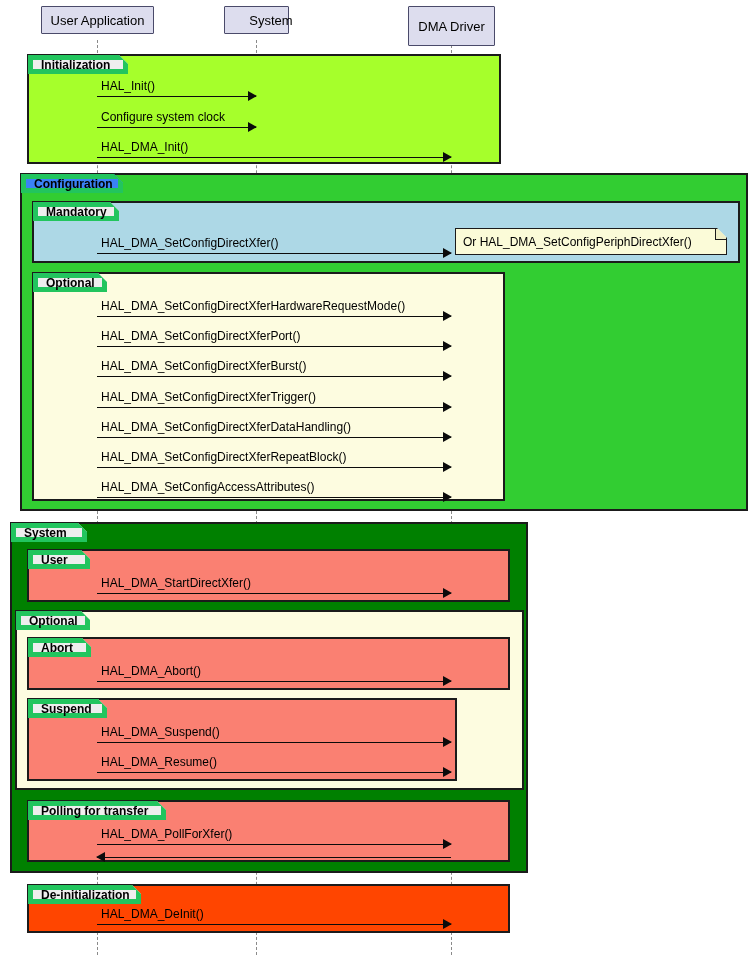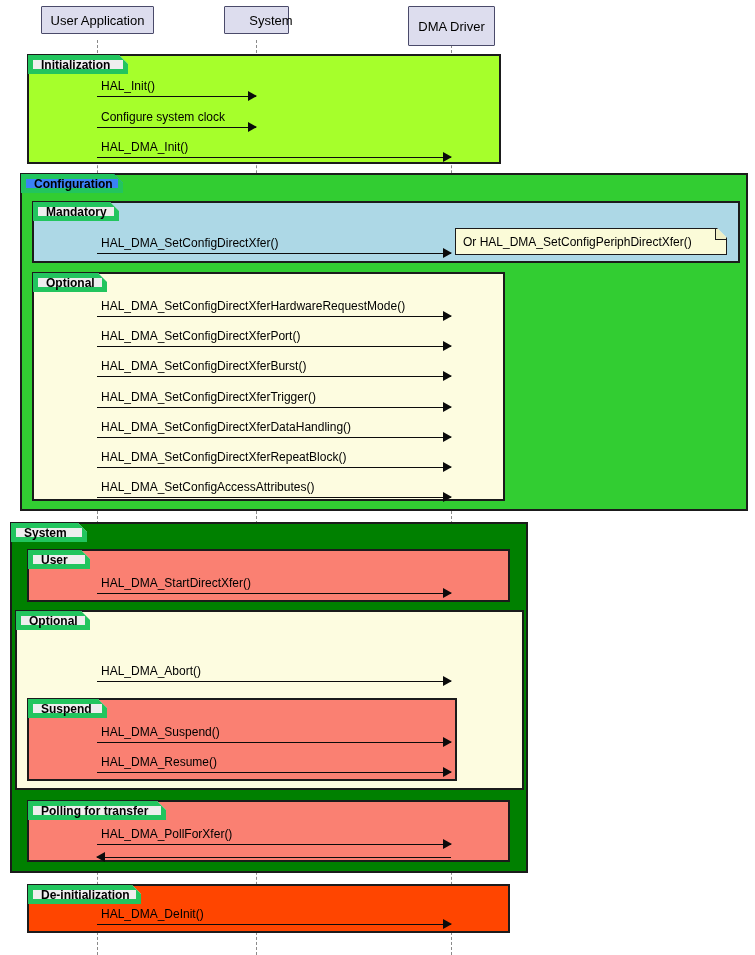--- a/index.html
+++ b/index.html
@@ -98,20 +98,23 @@
     </div>
     <div class="group" style="left: 10px; top: 522px; width: 518px; height: 351px; background: rgb(0, 128, 0);">
       <div class="group-tab" style="width: 76px; background: rgb(238, 238, 238);">System</div>
     </div>
     <div class="group" style="left: 27px; top: 549px; width: 483px; height: 53px; background: rgb(250, 128, 114);">
       <div class="group-tab" style="width: 62px; background: rgb(238, 238, 238);">User</div>
     </div>
     <div class="group" style="left: 15px; top: 610px; width: 509px; height: 180px; background: rgb(253, 252, 224);">
       <div class="group-tab" style="width: 74px; background: rgb(238, 238, 238);">Optional</div>
     </div>
+    <div class="group" style="left: 27px; top: 637px; width: 483px; height: 53px; background: rgb(250, 128, 114);">
+      <div class="group-tab" style="width: 63px; background: rgb(238, 238, 238);">Abort</div>
+    </div>
     <div class="group" style="left: 27px; top: 698px; width: 430px; height: 83px; background: rgb(250, 128, 114);">
       <div class="group-tab" style="width: 79px; background: rgb(238, 238, 238);">Suspend</div>
     </div>
     <div class="group" style="left: 27px; top: 884px; width: 483px; height: 49px; background: rgb(255, 69, 0);">
       <div class="group-tab" style="width: 113px; background: rgb(238, 238, 238);">De-initialization</div>
     </div>
     <div class="group" style="left: 27px; top: 800px; width: 483px; height: 62px; background: rgb(250, 128, 114);">
       <div class="group-tab" style="width: 138px; background: rgb(238, 238, 238);">Polling for transfer</div>
     </div>
     <div class="actor-box" style="left: 41px; top: 6px; width: 113px; height: 28px; background: rgb(221, 221, 238); border-color: rgb(74, 74, 106);">User Application</div>

